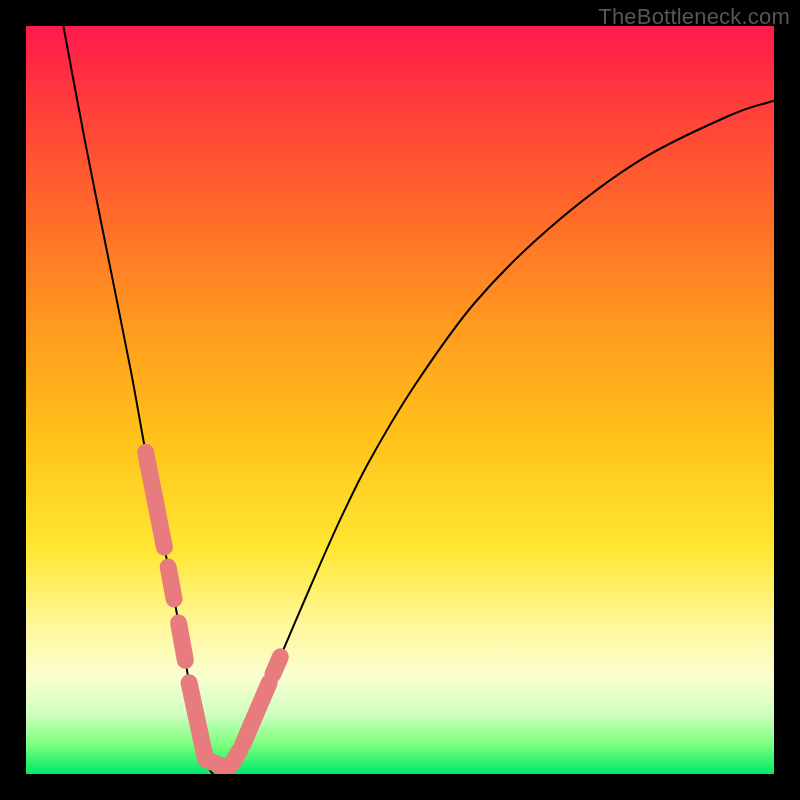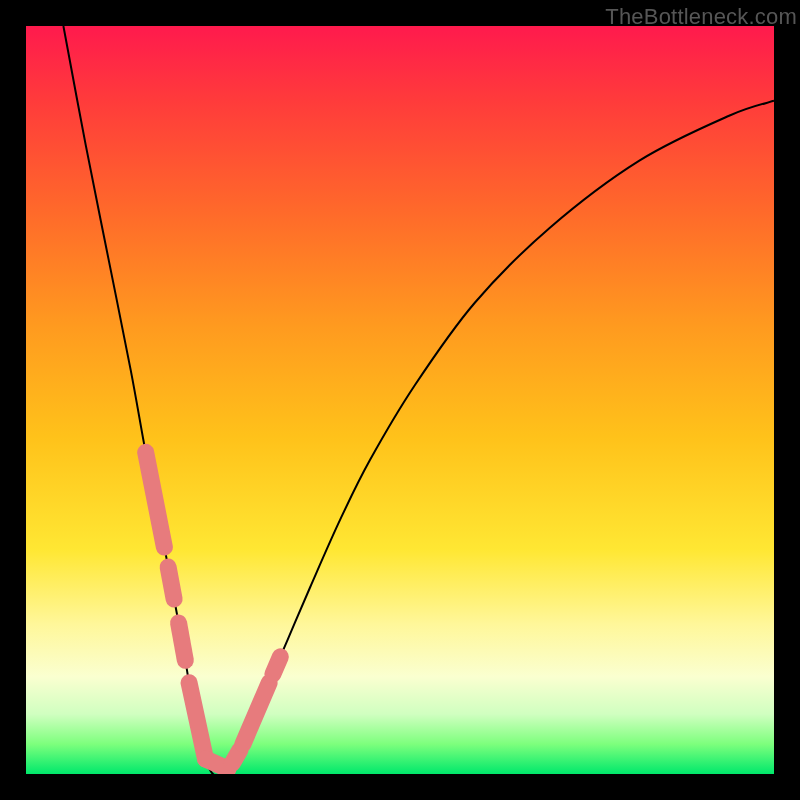--- a/index.html
+++ b/index.html
@@ -26,21 +26,21 @@
       #ffe733 70%,
       #fff79a 80%,
       #faffd0 87%,
       #d0ffc0 92%,
       #7dff7d 96%,
       #00e86b 100%);
   }
   .watermark {
     position: absolute;
     top: 4px;
-    right: 3px;
+    right: 10px;
     color: #565656;
     font-size: 22px;
     font-weight: 500;
     letter-spacing: 0.2px;
     user-select: none;
   }
   svg {
     position: absolute;
     left: 0;
     top: 0;

